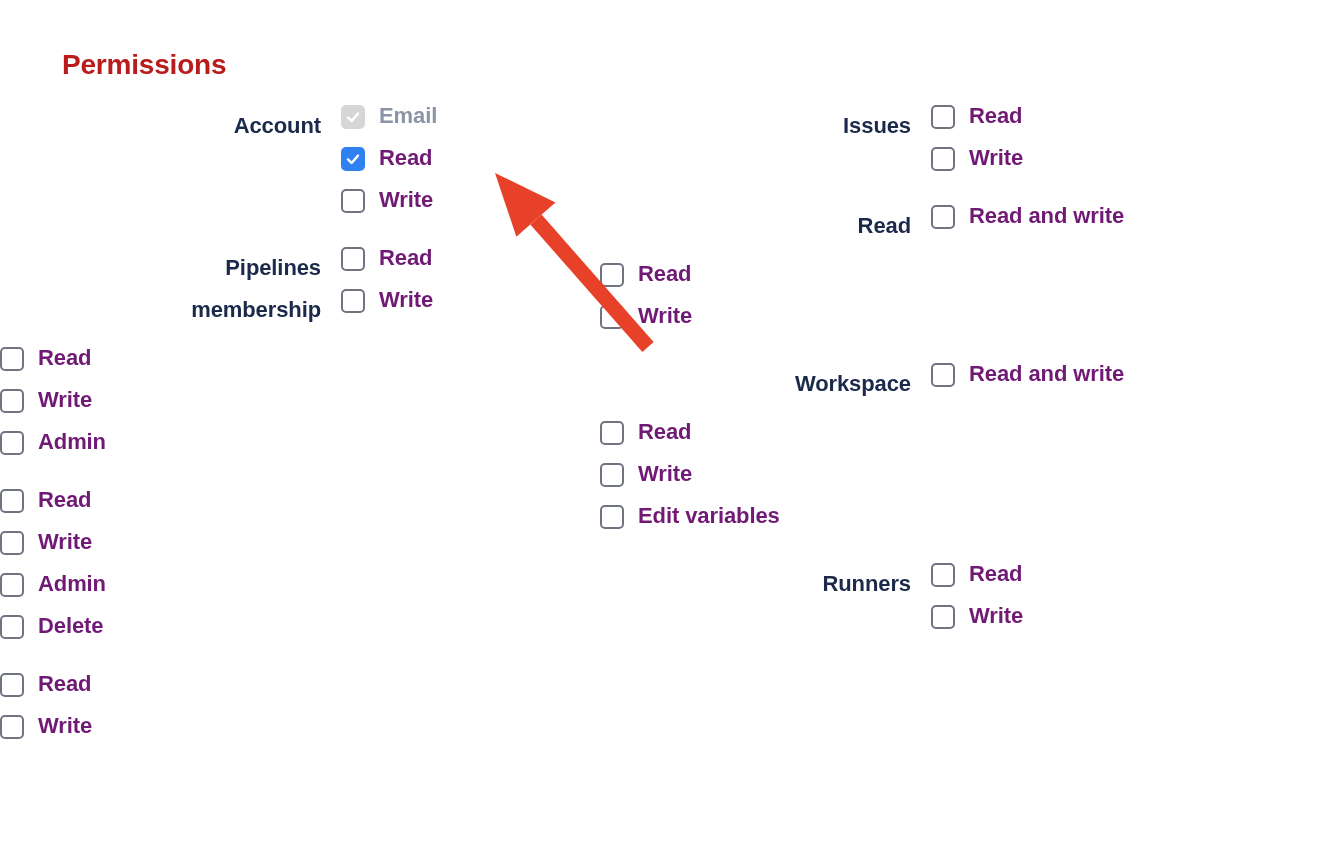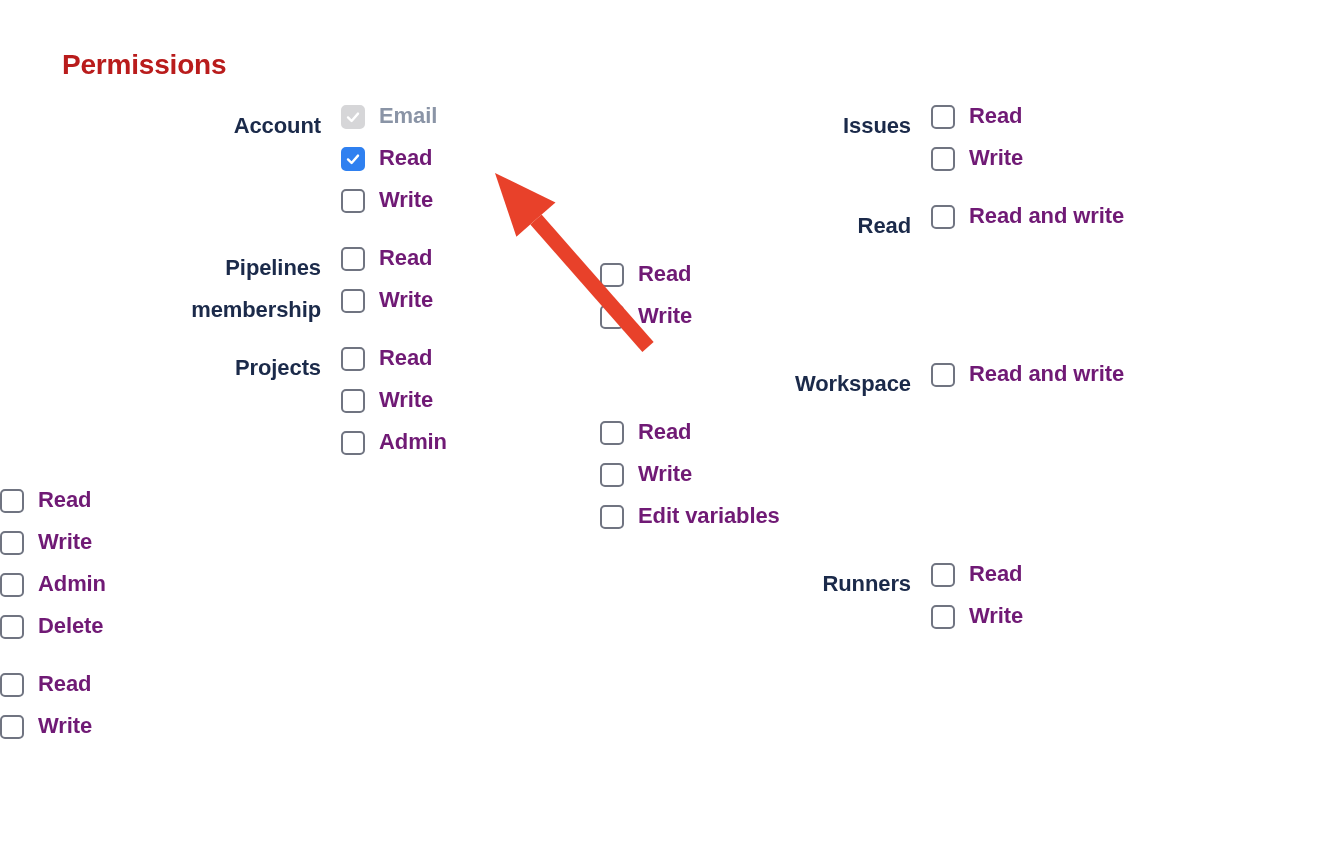--- a/index.html
+++ b/index.html
@@ -165,21 +165,20 @@
             <span class="cbox" role="checkbox" aria-checked="false"></span>
             <span class="opt-label">Read</span>
           </div>
           <div class="opt-row">
             <span class="cbox" role="checkbox" aria-checked="false"></span>
             <span class="opt-label">Write</span>
           </div>
         </div>
       </div>
       <div class="perm-group">
-        <div class="group-label">Projects</div>
         <div class="options">
           <div class="opt-row">
             <span class="cbox" role="checkbox" aria-checked="false"></span>
             <span class="opt-label">Read</span>
           </div>
           <div class="opt-row">
             <span class="cbox" role="checkbox" aria-checked="false"></span>
             <span class="opt-label">Write</span>
           </div>
           <div class="opt-row">

